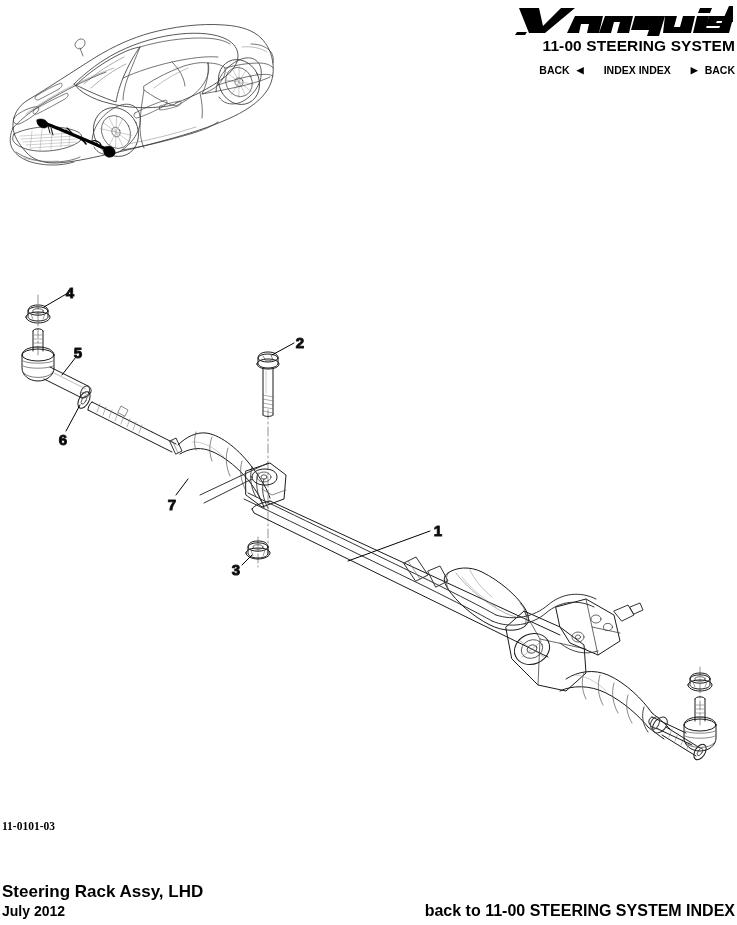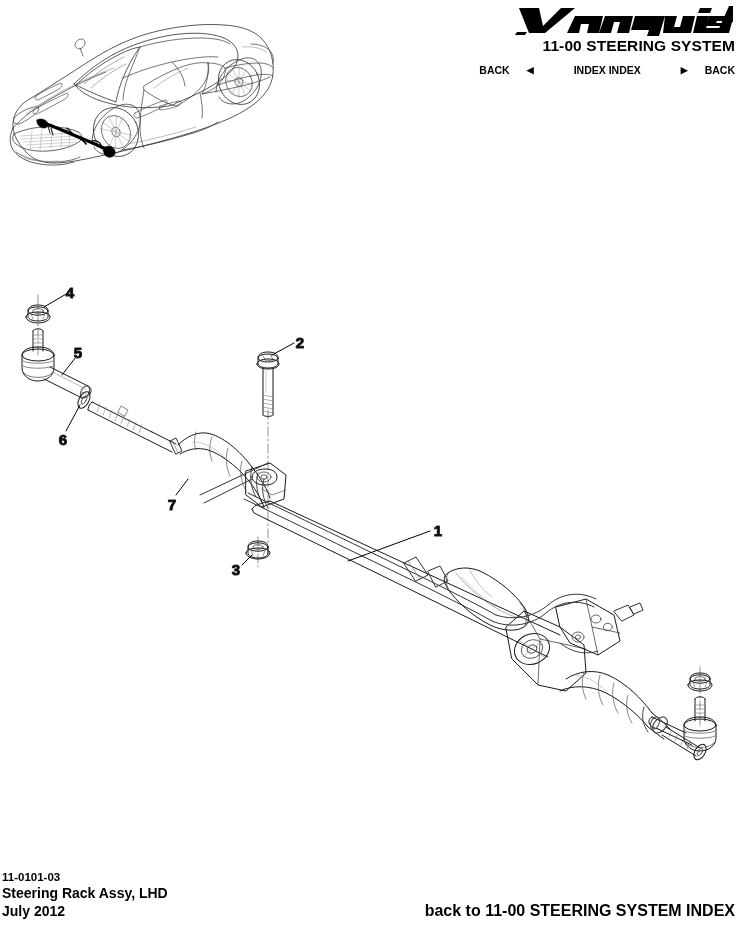--- a/index.html
+++ b/index.html
@@ -47,21 +47,21 @@
     white-space: nowrap;
     text-align: center;
   }
 
   #nav-bar {
     position: absolute;
     right: 2px;
     top: 64px;
     display: flex;
     align-items: center;
-    gap: 17px;
+    gap: 7px;
     font-size: 10.5px;
     font-weight: bold;
     white-space: nowrap;
   }
   #nav-bar .nav-link { cursor: pointer; }
   #nav-bar .nav-arrow { font-size: 9px; line-height: 1; }
   #nav-bar .nav-gap { width: 6px; }
 
   
   #exploded-diagram {
@@ -80,22 +80,22 @@
     fill: #000;
   }
 
   
   #footer-left {
     position: absolute;
     left: 2px;
     bottom: 4px;
     line-height: 1.28;
   }
-  #footer-part-number { font-size: 11.5px; font-weight: bold; }
-  #footer-part-name   { font-size: 14px; font-weight: bold; }
+  #footer-part-number { font-size: 11.5px; font-weight: bold; font-family: Liberation Serif, serif; }
+  #footer-part-name   { font-size: 17px; font-weight: bold; margin-top: 48px; }
   #footer-date        { font-size: 14px; font-weight: bold; }
 
   #footer-index-link {
     position: absolute;
     right: 2px;
     bottom: 5px;
     font-size: 16px;
     font-weight: bold;
     white-space: nowrap;
     cursor: pointer;

